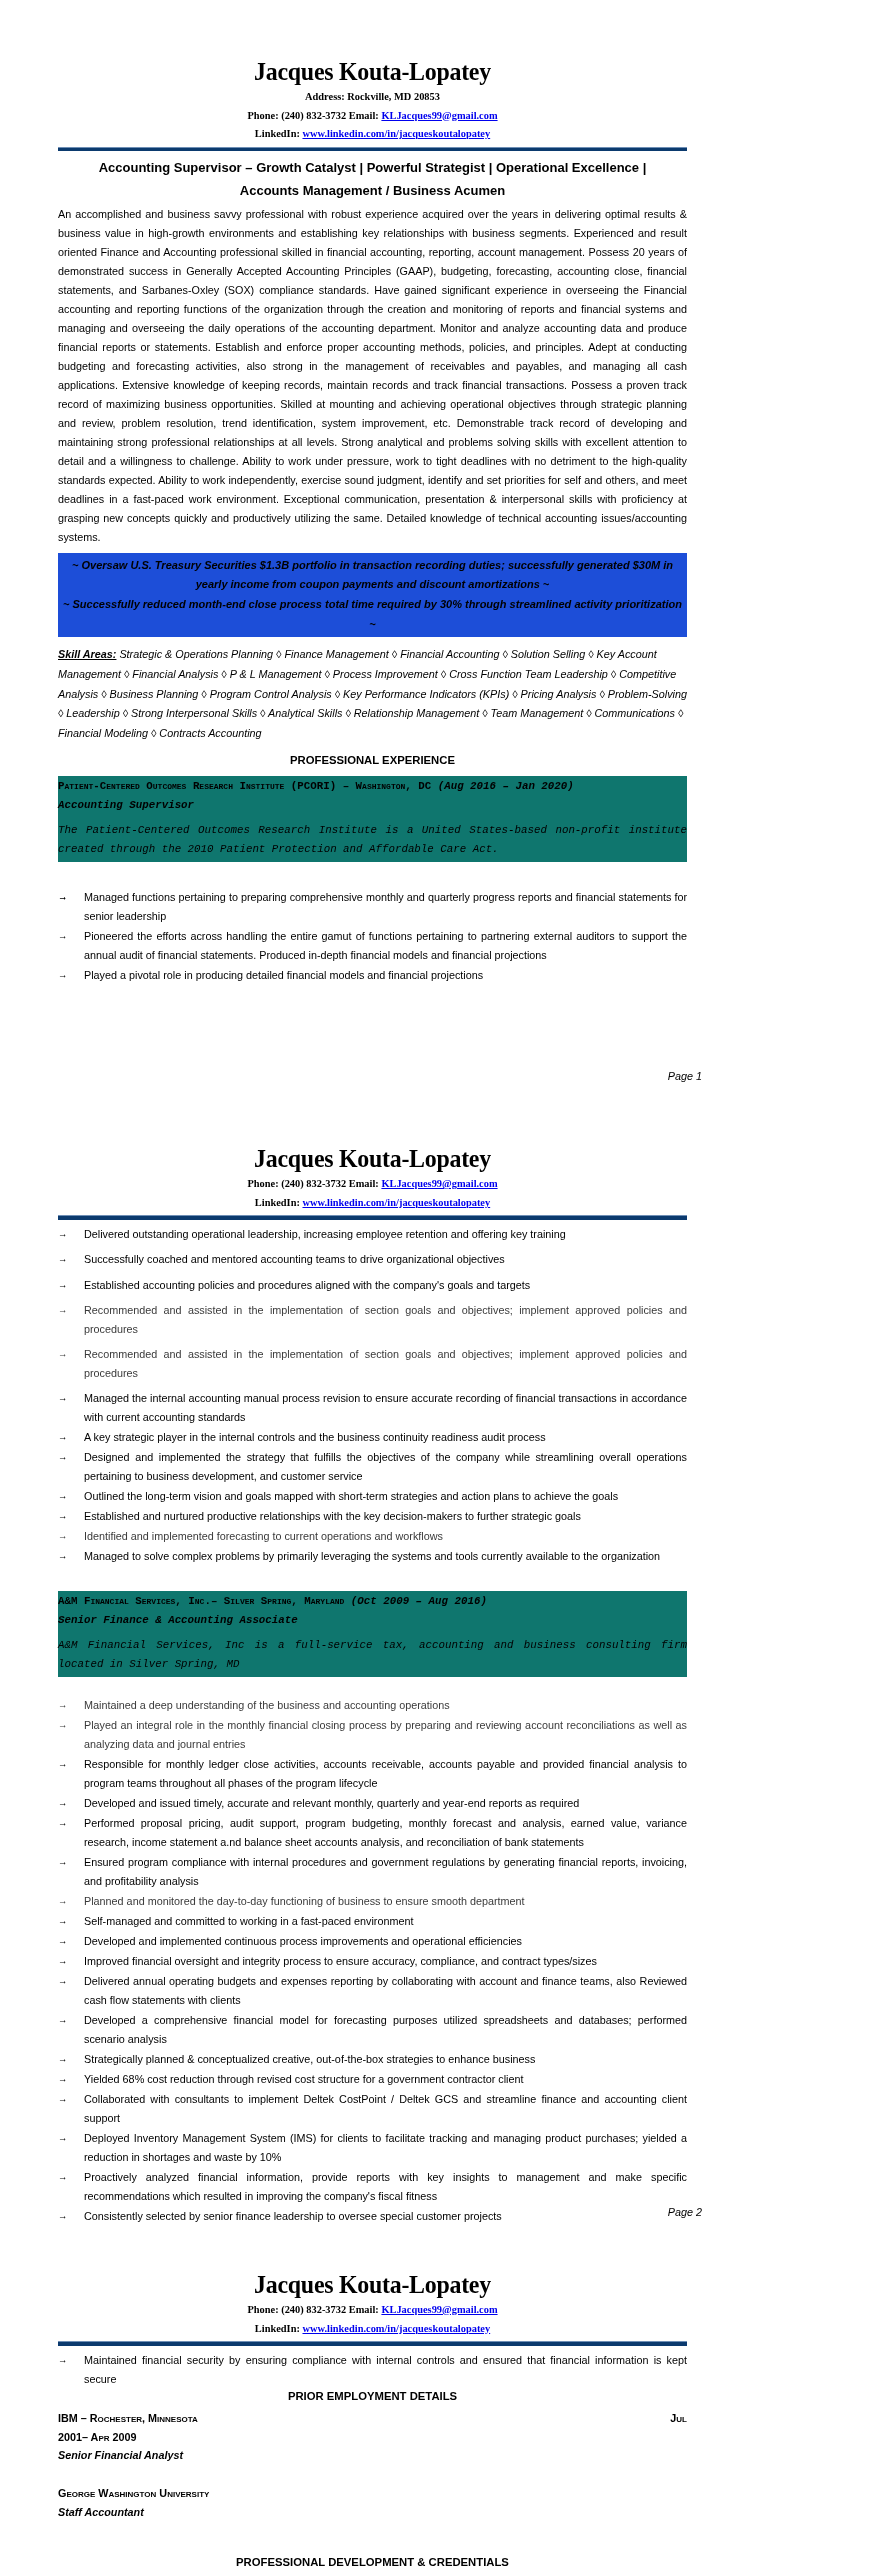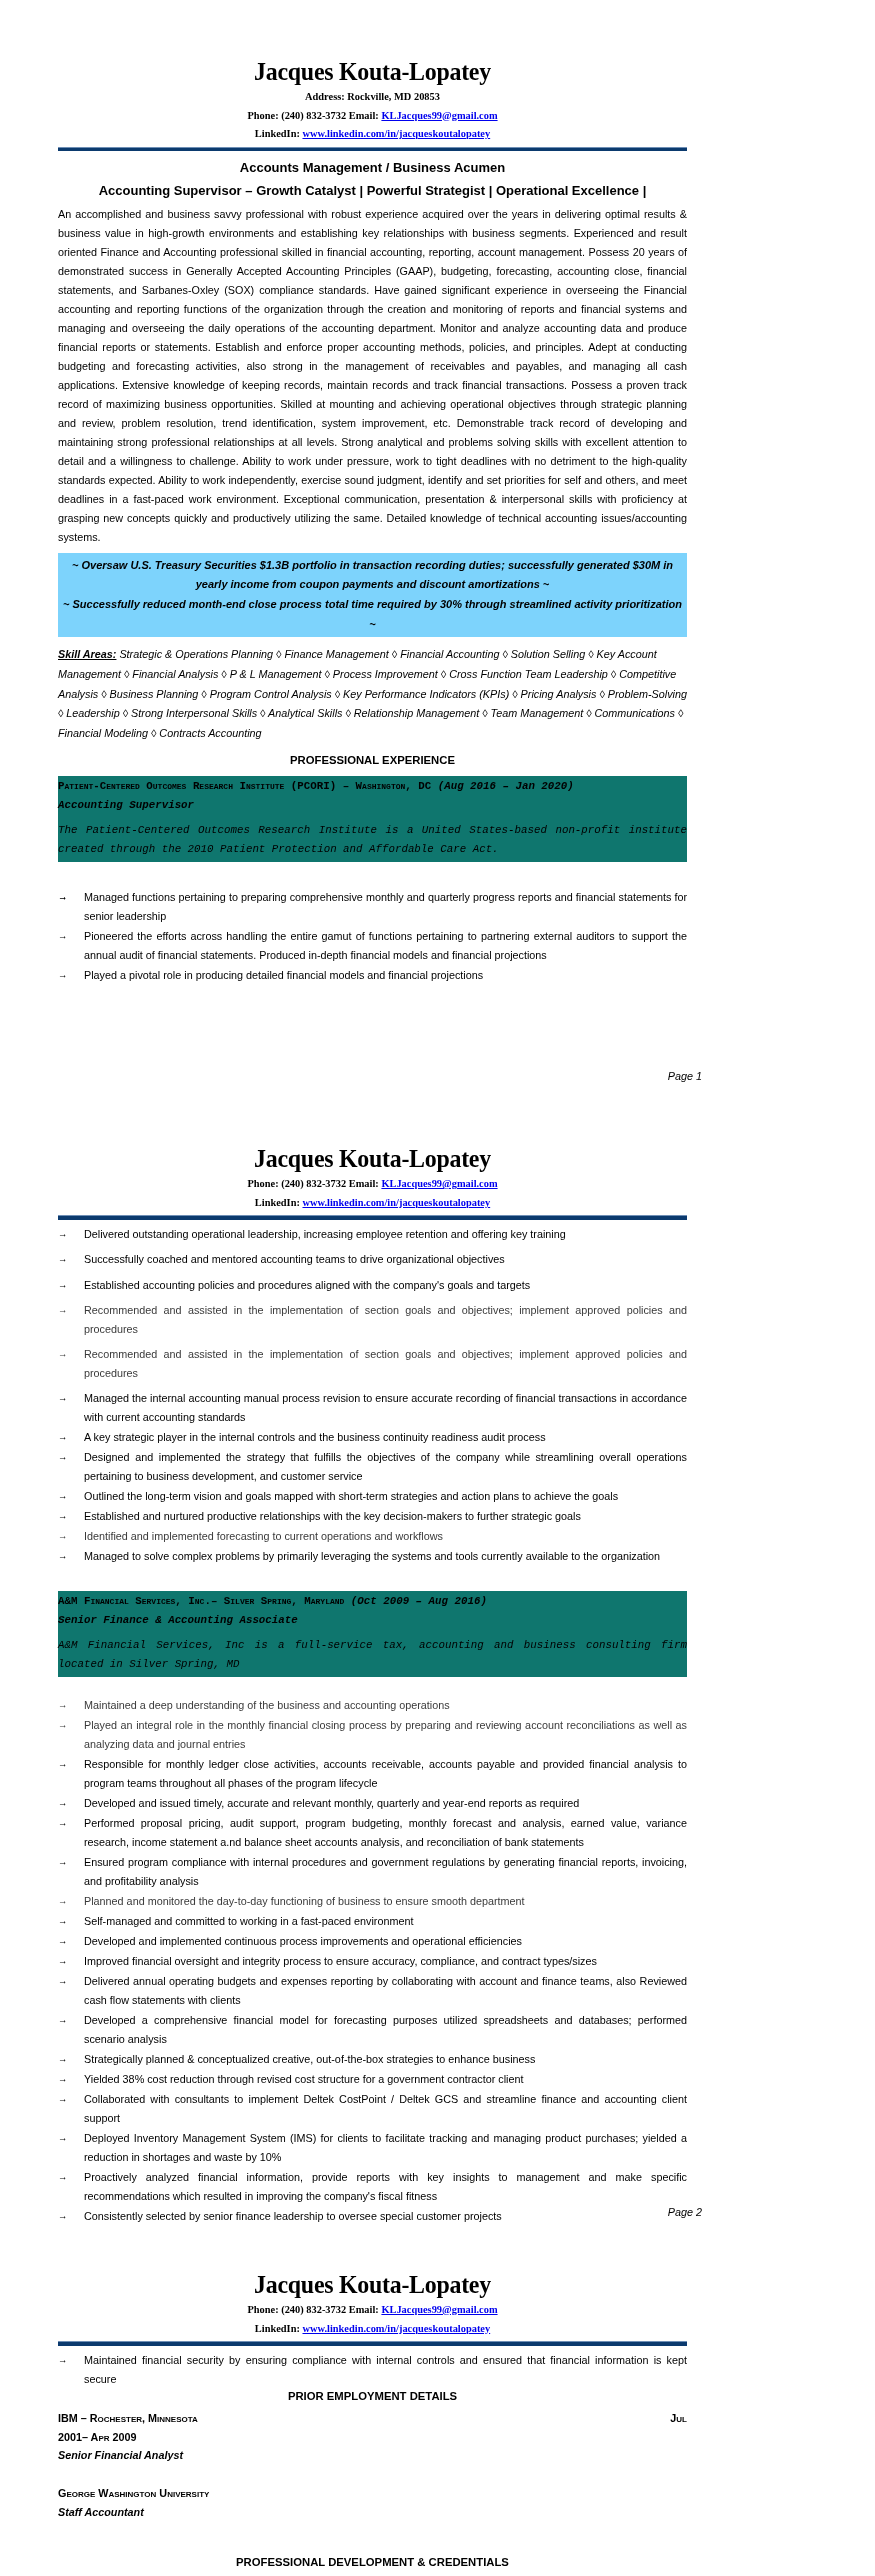--- a/index.html
+++ b/index.html
@@ -7,21 +7,21 @@
   .page { position: relative; width: 739px; height: 1133px; box-sizing: border-box; padding: 0 52px 0 58px; overflow: hidden; }
   .page1 { padding-top: 56px; }
   .page2 { padding-top: 10.3px; }
   .page3 { padding-top: 3.1px; }
   .name { font-family: "Liberation Serif", serif; font-weight: bold; font-size: 26px; text-align: center; margin: 0; line-height: 31px; letter-spacing: -0.3px; transform: scaleX(0.92); }
   .contact { font-family: "Liberation Serif", serif; font-weight: bold; font-size: 11.3px; text-align: center; line-height: 18.5px; transform: scaleX(0.92); }
   .contact a { color: #0000ee; text-decoration: underline; }
   .rule { height: 3.6px; background: #0b3a6e; border-top: 0.5px solid #6f8fb5; margin: 4.1px 0 5.2px 0; }
   .headline { font-weight: bold; font-size: 13px; text-align: center; line-height: 23px; margin: 4.1px 0 2.1px 0; }
   .summary { font-size: 10.8px; line-height: 19px; text-align: justify; margin: 3.1px 0; }
-  .highlights { background: #7dd3fc; padding: 3.1px 4.1px; margin-top: 5.2px; }
+  .highlights { background: #1d4ed8; padding: 3.1px 4.1px; margin-top: 5.2px; }
   .highlights p { margin: 0; font-weight: bold; font-style: italic; font-size: 11px; text-align: center; line-height: 19.6px; }
   .skills { font-style: italic; font-size: 10.8px; line-height: 19.6px; text-align: left; margin: 8.2px 0 10.3px 0; }
   .skills .lbl { font-weight: bold; text-decoration: underline; }
   .section-title { font-weight: bold; font-size: 11.3px; text-align: center; margin: 10.3px 0 10.3px 0; }
   .job-box { background: #0f766e; padding: 2.1px 0 3.1px 0; font-family: Liberation Mono, monospace; }
   .company { font-weight: bold; font-size: 10.8px; font-variant: small-caps; line-height: 17.5px; }
   .company .dates { font-style: italic; font-variant: normal; }
   .role { font-weight: bold; font-style: italic; font-size: 10.8px; line-height: 18.5px; }
   .desc { font-style: italic; font-size: 10.8px; line-height: 19px; margin-top: 7.2px; text-align: justify; }
   ul.bullets { list-style: none; margin: 0; padding: 0; }
@@ -51,22 +51,22 @@
     <span>Email:</span>
     <a>KLJacques99@gmail.com</a>
   </div>
   <div class="contact">
     <span>LinkedIn:</span>
     <a>www.linkedin.com/in/jacqueskoutalopatey</a>
   </div>
   <div class="rule" style="background: rgb(11, 58, 110);"></div>
 
   <div class="headline">
+    <div>Accounting Supervisor – Growth Catalyst | Powerful Strategist | Operational Excellence |</div>
     <div>Accounts Management / Business Acumen</div>
-    <div>Accounting Supervisor – Growth Catalyst | Powerful Strategist | Operational Excellence |</div>
   </div>
 
   <p class="summary">An accomplished and business savvy professional with robust experience acquired over the years in delivering optimal results &amp; business value in high-growth environments and establishing key relationships with business segments. Experienced and result oriented Finance and Accounting professional skilled in financial accounting, reporting, account management. Possess 20 years of demonstrated success in Generally Accepted Accounting Principles (GAAP), budgeting, forecasting, accounting close, financial statements, and Sarbanes-Oxley (SOX) compliance standards. Have gained significant experience in overseeing the Financial accounting and reporting functions of the organization through the creation and monitoring of reports and financial systems and managing and overseeing the daily operations of the accounting department. Monitor and analyze accounting data and produce financial reports or statements. Establish and enforce proper accounting methods, policies, and principles. Adept at conducting budgeting and forecasting activities, also strong in the management of receivables and payables, and managing all cash applications. Extensive knowledge of keeping records, maintain records and track financial transactions. Possess a proven track record of maximizing business opportunities. Skilled at mounting and achieving operational objectives through strategic planning and review, problem resolution, trend identification, system improvement, etc. Demonstrable track record of developing and maintaining strong professional relationships at all levels. Strong analytical and problems solving skills with excellent attention to detail and a willingness to challenge. Ability to work under pressure, work to tight deadlines with no detriment to the high-quality standards expected. Ability to work independently, exercise sound judgment, identify and set priorities for self and others, and meet deadlines in a fast-paced work environment. Exceptional communication, presentation &amp; interpersonal skills with proficiency at grasping new concepts quickly and productively utilizing the same. Detailed knowledge of technical accounting issues/accounting systems.</p>
 
   <div class="highlights">
     <p>~ Oversaw U.S. Treasury Securities $1.3B portfolio in transaction recording duties; successfully generated $30M in yearly income from coupon payments and discount amortizations ~</p>
     <p>~ Successfully reduced month-end close process total time required by 30% through streamlined activity prioritization ~</p>
   </div>
 
   <div class="skills">
@@ -140,21 +140,21 @@
     <li><span class="arrow">→</span><span>Developed and issued timely, accurate and relevant monthly, quarterly and year-end reports as required</span></li>
     <li><span class="arrow">→</span><span>Performed proposal pricing, audit support, program budgeting, monthly forecast and analysis, earned value, variance research, income statement a.nd balance sheet accounts analysis, and reconciliation of bank statements</span></li>
     <li><span class="arrow">→</span><span>Ensured program compliance with internal procedures and government regulations by generating financial reports, invoicing, and profitability analysis</span></li>
     <li class="muted"><span class="arrow">→</span><span>Planned and monitored the day-to-day functioning of business to ensure smooth department</span></li>
     <li><span class="arrow">→</span><span>Self-managed and committed to working in a fast-paced environment</span></li>
     <li><span class="arrow">→</span><span>Developed and implemented continuous process improvements and operational efficiencies</span></li>
     <li><span class="arrow">→</span><span>Improved financial oversight and integrity process to ensure accuracy, compliance, and contract types/sizes</span></li>
     <li><span class="arrow">→</span><span>Delivered annual operating budgets and expenses reporting by collaborating with account and finance teams, also Reviewed cash flow statements with clients</span></li>
     <li><span class="arrow">→</span><span>Developed a comprehensive financial model for forecasting purposes utilized spreadsheets and databases; performed scenario analysis</span></li>
     <li><span class="arrow">→</span><span>Strategically planned &amp; conceptualized creative, out-of-the-box strategies to enhance business</span></li>
-    <li><span class="arrow">→</span><span>Yielded 38% cost reduction through revised cost structure for a government contractor client</span></li>
+    <li><span class="arrow">→</span><span>Yielded 68% cost reduction through revised cost structure for a government contractor client</span></li>
     <li><span class="arrow">→</span><span>Collaborated with consultants to implement Deltek CostPoint / Deltek GCS and streamline finance and accounting client support</span></li>
     <li><span class="arrow">→</span><span>Deployed Inventory Management System (IMS) for clients to facilitate tracking and managing product purchases; yielded a reduction in shortages and waste by 10%</span></li>
     <li><span class="arrow">→</span><span>Proactively analyzed financial information, provide reports with key insights to management and make specific recommendations which resulted in improving the company's fiscal fitness</span></li>
     <li><span class="arrow">→</span><span>Consistently selected by senior finance leadership to oversee special customer projects</span></li>
   </ul>
 
   <div class="page-num">Page 2</div>
 </div>
 
 <div class="page page3">

